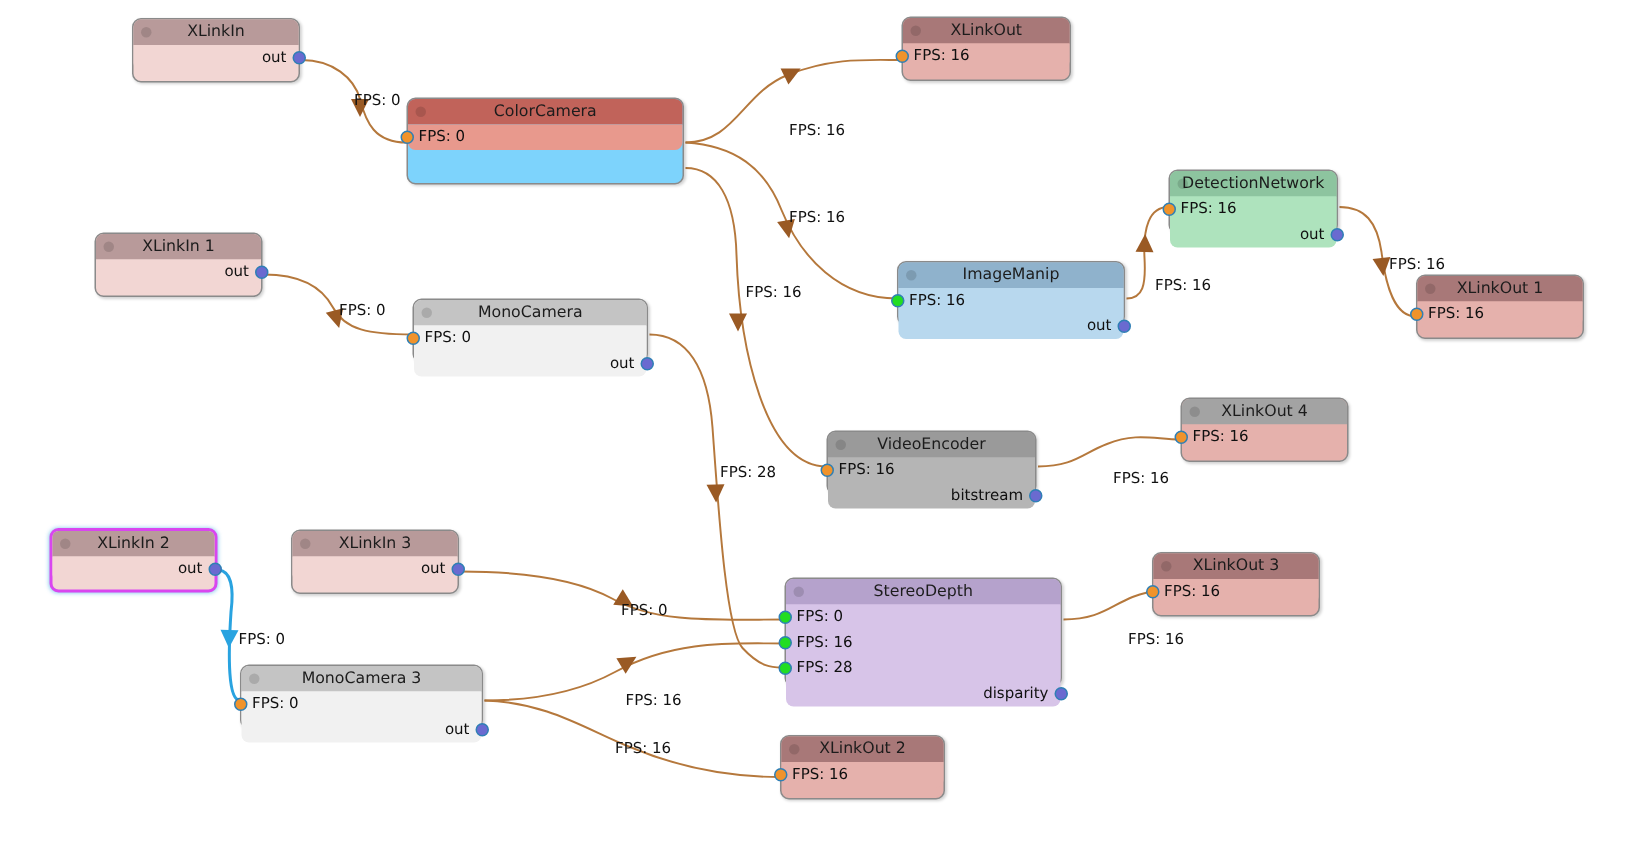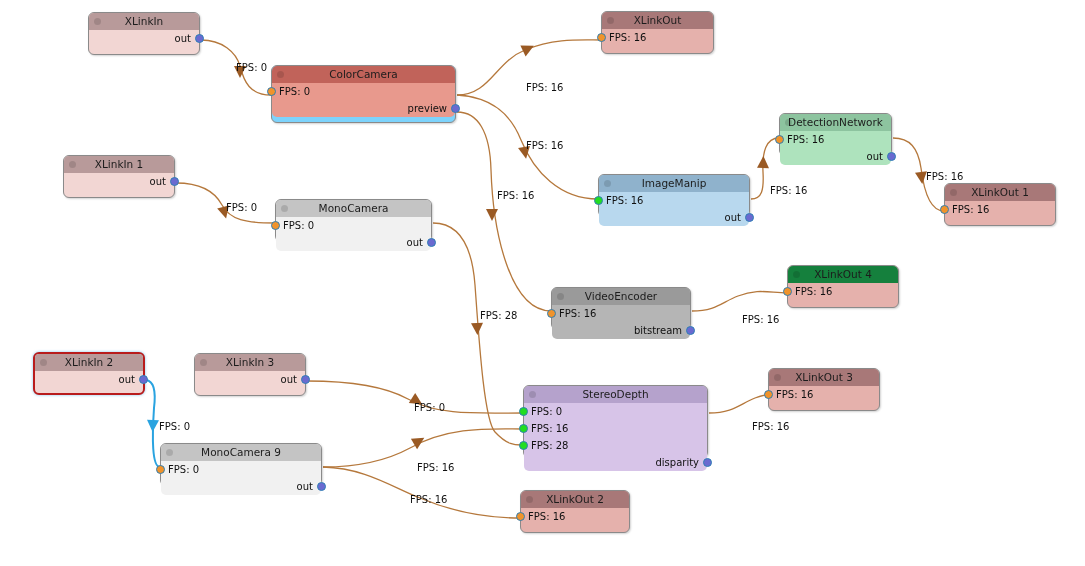--- a/index.html
+++ b/index.html
@@ -35,21 +35,21 @@
 
   .node {
     position: absolute;
     box-sizing: border-box;
     border: 1px solid #8a8a8a;
     border-radius: 6px;
     overflow: visible;
     box-shadow: 1px 1px 2px rgba(0,0,0,0.18);
   }
   .node.selected {
-    border: 2px solid #b91c1c;
+    border: 2px solid #d946ef;
     box-shadow: 0 0 3px rgba(47,159,224,0.6);
   }
   .node-header {
     position: relative;
     height: 17px;
     line-height: 17px;
     border-radius: 5px 5px 0 0;
     text-align: center;
     font-size: 10.5px;
     color: #1c1c1c;
@@ -171,21 +171,20 @@
       <div class="node" style="left: 601px; top: 11px; width: 113px; height: 43px; background: rgb(229, 177, 172);">
         <div class="node-header" style="background: rgb(168, 120, 120);"><span class="collapse-dot"></span><span>XLinkOut</span></div>
         <div class="node-body" style="background: rgb(229, 177, 172);">
           <div class="port-row in"><span class="port input"></span><span>FPS: 16</span></div>
         </div>
       </div>
       <div class="node" style="left: 271px; top: 65px; width: 185px; height: 58px; background: #7dd3fc;">
         <div class="node-header" style="background: rgb(193, 99, 90);"><span class="collapse-dot"></span><span>ColorCamera</span></div>
         <div class="node-body" style="background: rgb(232, 153, 141);">
           <div class="port-row in"><span class="port input"></span><span>FPS: 0</span></div>
-          <div class="port-row out"><span>preview</span><span class="port output"></span></div>
         </div>
       </div>
       <div class="node" style="left: 779px; top: 113px; width: 113px; height: 43px; background: rgb(174, 227, 189);">
         <div class="node-header" style="background: rgb(141, 196, 159);"><span class="collapse-dot"></span><span>DetectionNetwork</span></div>
         <div class="node-body" style="background: rgb(174, 227, 189);">
           <div class="port-row in"><span class="port input"></span><span>FPS: 16</span></div>
           <div class="port-row out"><span>out</span><span class="port output"></span></div>
         </div>
       </div>
       <div class="node" style="left: 63px; top: 155px; width: 112px; height: 43px; background: rgb(242, 214, 211);">
@@ -208,21 +207,21 @@
         </div>
       </div>
       <div class="node" style="left: 275px; top: 199px; width: 157px; height: 43px; background: rgb(241, 241, 241);">
         <div class="node-header" style="background: rgb(196, 196, 196);"><span class="collapse-dot"></span><span>MonoCamera</span></div>
         <div class="node-body" style="background: rgb(241, 241, 241);">
           <div class="port-row in"><span class="port input"></span><span>FPS: 0</span></div>
           <div class="port-row out"><span>out</span><span class="port output"></span></div>
         </div>
       </div>
       <div class="node" style="left: 787px; top: 265px; width: 112px; height: 43px; background: rgb(229, 177, 172);">
-        <div class="node-header" style="background: #15803d;"><span class="collapse-dot"></span><span>XLinkOut 4</span></div>
+        <div class="node-header" style="background: #a3a3a3;"><span class="collapse-dot"></span><span>XLinkOut 4</span></div>
         <div class="node-body" style="background: rgb(229, 177, 172);">
           <div class="port-row in"><span class="port input"></span><span>FPS: 16</span></div>
         </div>
       </div>
       <div class="node" style="left: 551px; top: 287px; width: 140px; height: 43px; background: rgb(181, 181, 181);">
         <div class="node-header" style="background: rgb(154, 154, 154);"><span class="collapse-dot"></span><span>VideoEncoder</span></div>
         <div class="node-body" style="background: rgb(181, 181, 181);">
           <div class="port-row in"><span class="port input"></span><span>FPS: 16</span></div>
           <div class="port-row out"><span>bitstream</span><span class="port output"></span></div>
         </div>
@@ -248,21 +247,21 @@
       <div class="node" style="left: 523px; top: 385px; width: 185px; height: 73px; background: rgb(215, 196, 232);">
         <div class="node-header" style="background: rgb(181, 162, 204);"><span class="collapse-dot"></span><span>StereoDepth</span></div>
         <div class="node-body" style="background: rgb(215, 196, 232);">
           <div class="port-row in"><span class="port input green"></span><span>FPS: 0</span></div>
           <div class="port-row in"><span class="port input green"></span><span>FPS: 16</span></div>
           <div class="port-row in"><span class="port input green"></span><span>FPS: 28</span></div>
           <div class="port-row out"><span>disparity</span><span class="port output"></span></div>
         </div>
       </div>
       <div class="node" style="left: 160px; top: 443px; width: 162px; height: 43px; background: rgb(241, 241, 241);">
-        <div class="node-header" style="background: rgb(196, 196, 196);"><span class="collapse-dot"></span><span>MonoCamera 9</span></div>
+        <div class="node-header" style="background: rgb(196, 196, 196);"><span class="collapse-dot"></span><span>MonoCamera 3</span></div>
         <div class="node-body" style="background: rgb(241, 241, 241);">
           <div class="port-row in"><span class="port input"></span><span>FPS: 0</span></div>
           <div class="port-row out"><span>out</span><span class="port output"></span></div>
         </div>
       </div>
       <div class="node" style="left: 520px; top: 490px; width: 110px; height: 43px; background: rgb(229, 177, 172);">
         <div class="node-header" style="background: rgb(168, 120, 120);"><span class="collapse-dot"></span><span>XLinkOut 2</span></div>
         <div class="node-body" style="background: rgb(229, 177, 172);">
           <div class="port-row in"><span class="port input"></span><span>FPS: 16</span></div>
         </div>

